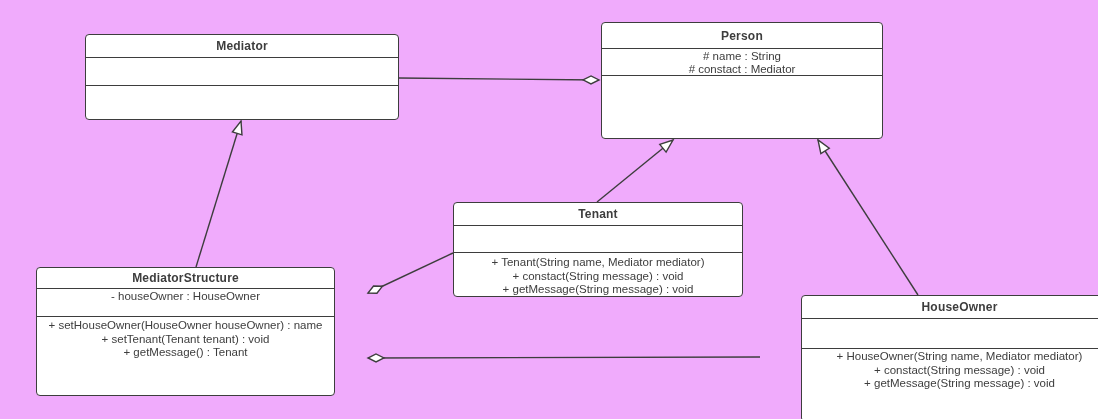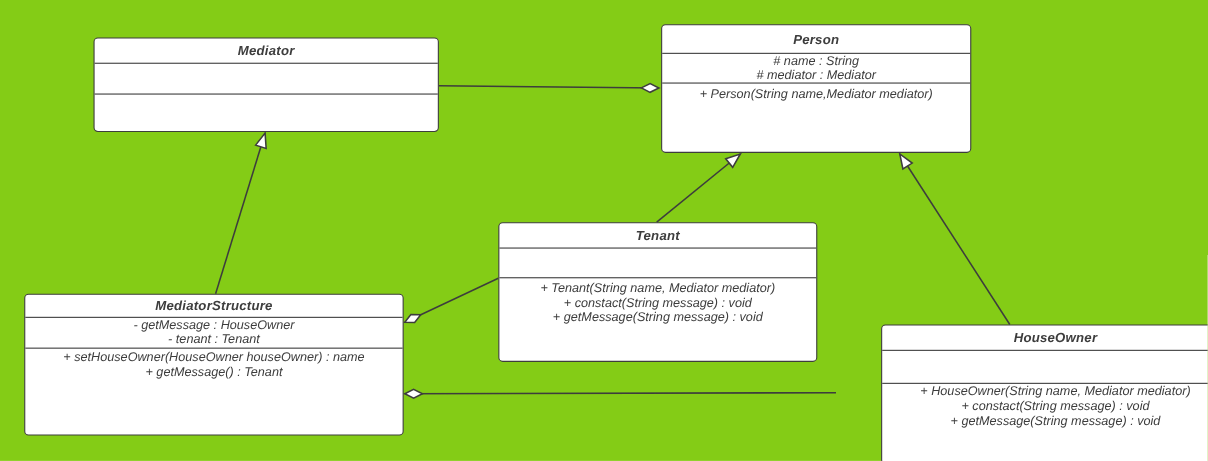--- a/index.html
+++ b/index.html
@@ -5,23 +5,22 @@
   html, body {
     margin: 0;
     padding: 0;
     background: #ffffff;
     font-family: "Liberation Sans", sans-serif;
   }
   .canvas {
     position: relative;
     width: 1098px;
     height: 419px;
-    background: #84cc16;
+    background: #f0abfc;
     overflow: hidden;
-    font-style: italic;
   }
   .edges {
     position: absolute;
     left: 0;
     top: 0;
     pointer-events: none;
   }
   .uml-class {
     position: absolute;
     background: #ffffff;
@@ -96,45 +95,42 @@
 
   <div class="uml-class" style="left:85px;top:34px;width:314px;height:86px">
     <div class="uml-title" style="height:23px">Mediator</div>
     <div class="uml-attrs" style="height:28px"></div>
   </div>
 
   <div class="uml-class" style="left:601px;top:22px;width:282px;height:117px">
     <div class="uml-title" style="height:26px">Person</div>
     <div class="uml-attrs" style="height:27px">
       <div class="member"># name : String</div>
-      <div class="member"># mediator : Mediator</div>
-    </div>
-    <div class="uml-methods" style="padding-top:4px">
-      <div class="member">+ Person(String name,Mediator mediator)</div>
+      <div class="member"># constact : Mediator</div>
     </div>
   </div>
 
-  <div class="uml-class" style="left:453px;top:202px;width:290px;height:127px">
+  <div class="uml-class" style="left:453px;top:202px;width:290px;height:95px">
     <div class="uml-title" style="height:23px">Tenant</div>
     <div class="uml-attrs" style="height:27px"></div>
     <div class="uml-methods">
       <div class="member">+ Tenant(String name, Mediator mediator)</div>
       <div class="member">+ constact(String message) : void</div>
       <div class="member">+ getMessage(String message) : void</div>
     </div>
   </div>
 
-  <div class="uml-class" style="left:22px;top:267px;width:345px;height:129px">
+  <div class="uml-class" style="left:36px;top:267px;width:299px;height:129px">
     <div class="uml-title" style="height:21px">MediatorStructure</div>
     <div class="uml-attrs" style="height:28px">
-      <div class="member">- getMessage : HouseOwner</div>
-      <div class="member">- tenant : Tenant</div>
+      <div class="member">- houseOwner : HouseOwner</div>
     </div>
     <div class="uml-methods" style="padding-top:2px">
       <div class="member">+ setHouseOwner(HouseOwner houseOwner) : name</div>
+      <div class="member">+ setTenant(Tenant tenant) : void</div>
       <div class="member">+ getMessage() : Tenant</div>
     </div>
   </div>
 
   <div class="uml-class" style="left:801px;top:295px;width:317px;height:127px">
     <div class="uml-title" style="height:23px">HouseOwner</div>
     <div class="uml-attrs" style="height:30px"></div>
     <div class="uml-methods" style="padding-top:1px">
       <div class="member">+ HouseOwner(String name, Mediator mediator)</div>
       <div class="member">+ constact(String message) : void</div>

